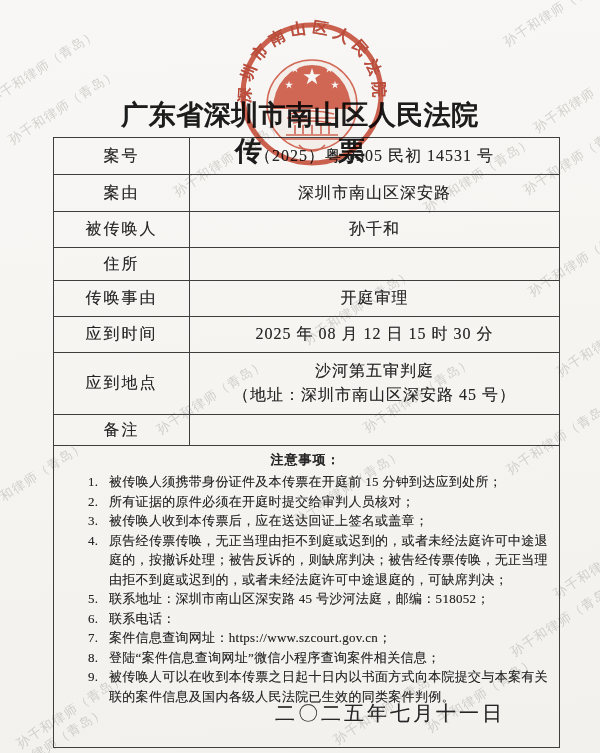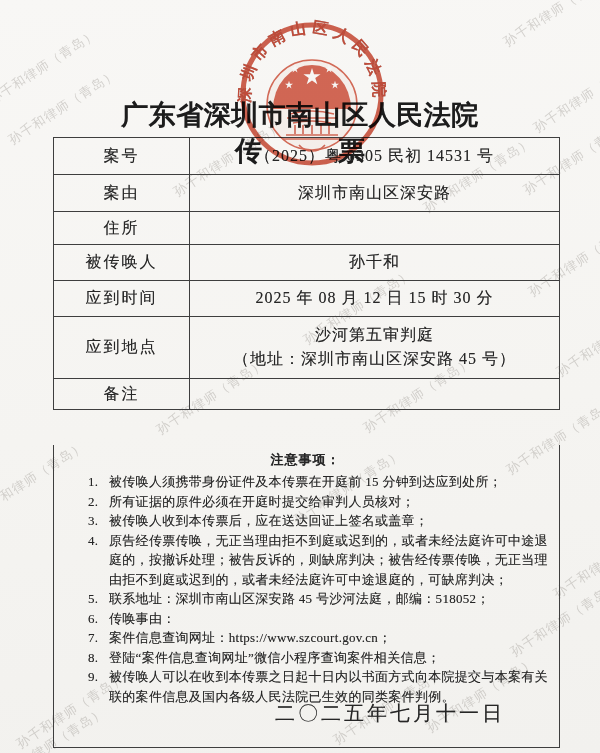--- a/index.html
+++ b/index.html
@@ -138,27 +138,31 @@
   <table class="summons-table">
     <tbody>
         <tr style="height: 37px;">
           <td class="label-cell">案号</td>
           <td>（2025）粤 0305 民初 14531 号</td>
         </tr>
         <tr style="height: 37px;">
           <td class="label-cell">案由</td>
           <td>深圳市南山区深安路</td>
         </tr>
+        <tr style="height: 36px;">
+          <td class="label-cell">被传唤人</td>
+          <td>孙千和</td>
+        </tr>
         <tr style="height: 33px;">
           <td class="label-cell">住所</td>
           <td></td>
         </tr>
         <tr style="height: 36px;">
-          <td class="label-cell">被传唤人</td>
-          <td>孙千和</td>
+          <td class="label-cell">传唤事由</td>
+          <td>开庭审理</td>
         </tr>
         <tr style="height: 36px;">
           <td class="label-cell">应到时间</td>
           <td>2025 年 08 月 12 日 15 时 30 分</td>
         </tr>
         <tr style="height: 62px;">
           <td class="label-cell">应到地点</td>
           <td>沙河第五审判庭<div class="value-line2">（地址：深圳市南山区深安路 45 号）</div></td>
         </tr>
         <tr style="height: 31px;">
@@ -169,21 +173,21 @@
   </table>
 
   <div class="notes-box">
     <div class="notes-heading">注意事项：</div>
     <ol class="notes-list">
         <li><span class="num">1.</span><span>被传唤人须携带身份证件及本传票在开庭前 15 分钟到达应到处所；</span></li>
         <li><span class="num">2.</span><span>所有证据的原件必须在开庭时提交给审判人员核对；</span></li>
         <li><span class="num">3.</span><span>被传唤人收到本传票后，应在送达回证上签名或盖章；</span></li>
         <li><span class="num">4.</span><span>原告经传票传唤，无正当理由拒不到庭或迟到的，或者未经法庭许可中途退庭的，按撤诉处理；被告反诉的，则缺席判决；被告经传票传唤，无正当理由拒不到庭或迟到的，或者未经法庭许可中途退庭的，可缺席判决；</span></li>
         <li><span class="num">5.</span><span>联系地址：深圳市南山区深安路 45 号沙河法庭，邮编：518052；</span></li>
-        <li><span class="num">6.</span><span>传唤事由：</span></li>
+        <li><span class="num">6.</span><span>联系电话：</span></li>
         <li><span class="num">7.</span><span>案件信息查询网址：https://www.szcourt.gov.cn；</span></li>
         <li><span class="num">8.</span><span>登陆“案件信息查询网址”微信小程序查询案件相关信息；</span></li>
         <li><span class="num">9.</span><span>被传唤人可以在收到本传票之日起十日内以书面方式向本院提交与本案有关联的案件信息及国内各级人民法院已生效的同类案件判例。</span></li>
       </ol>
     <div class="issue-date">二〇二五年七月十一日</div>
   </div>
 
 </div>
 
 </body></html>

